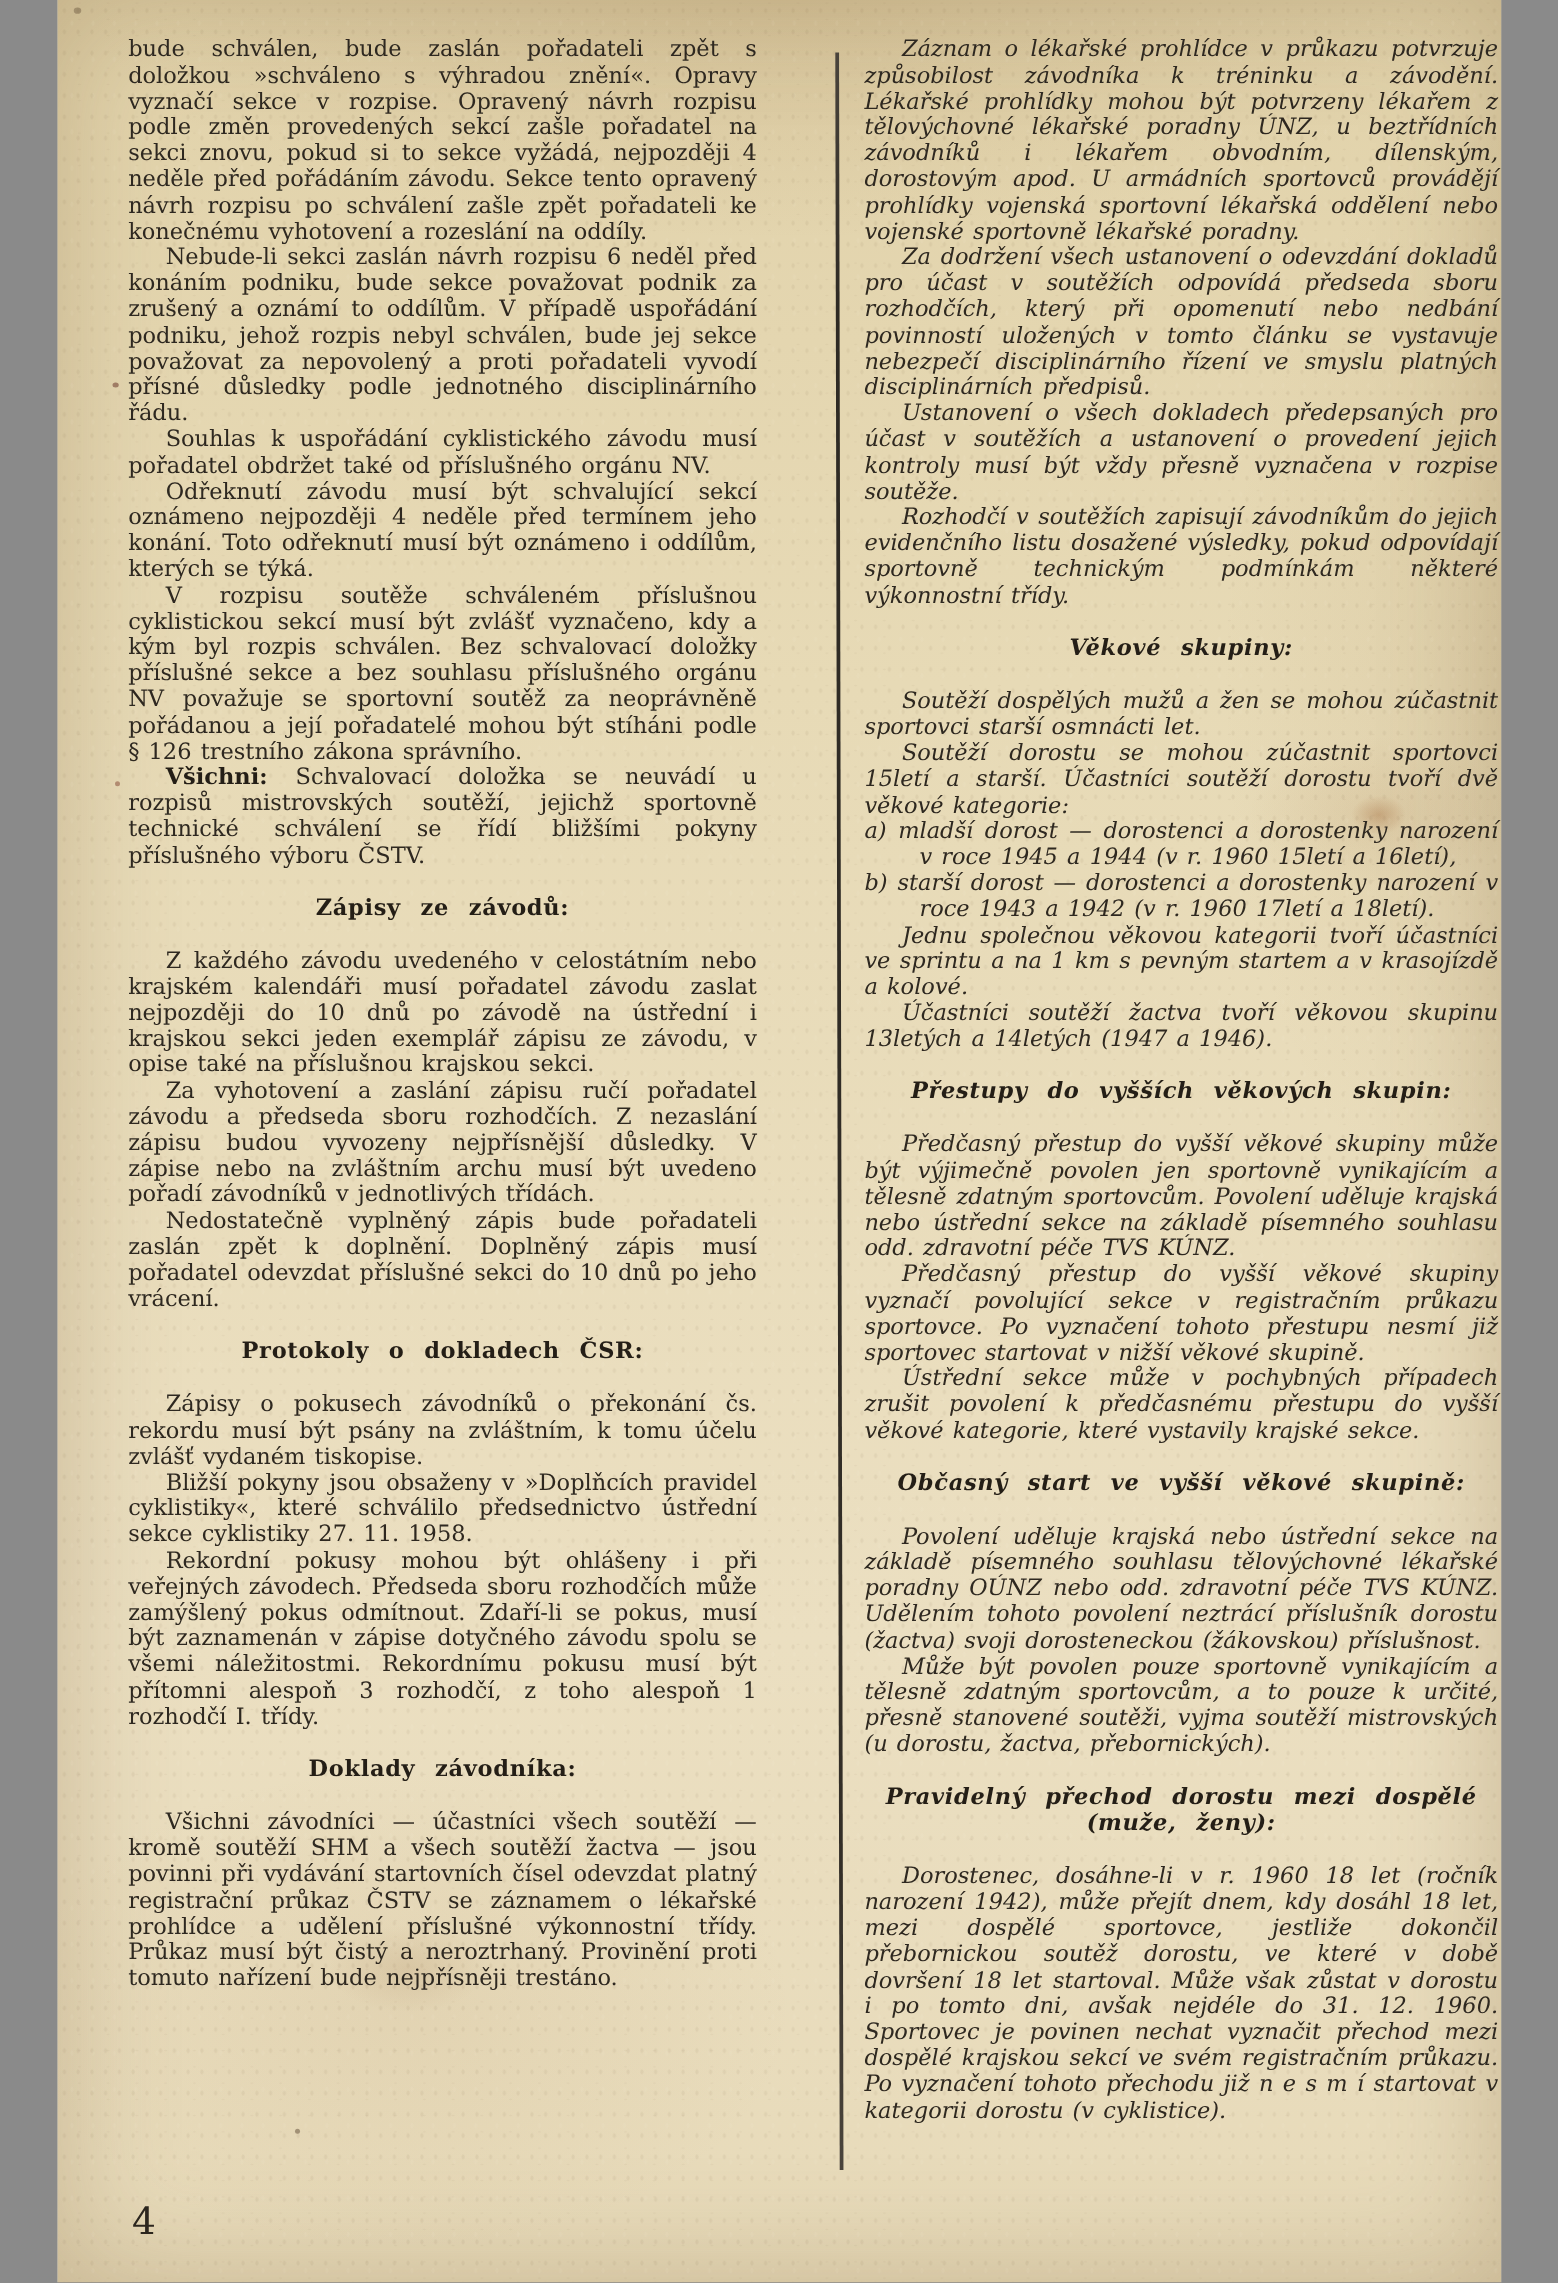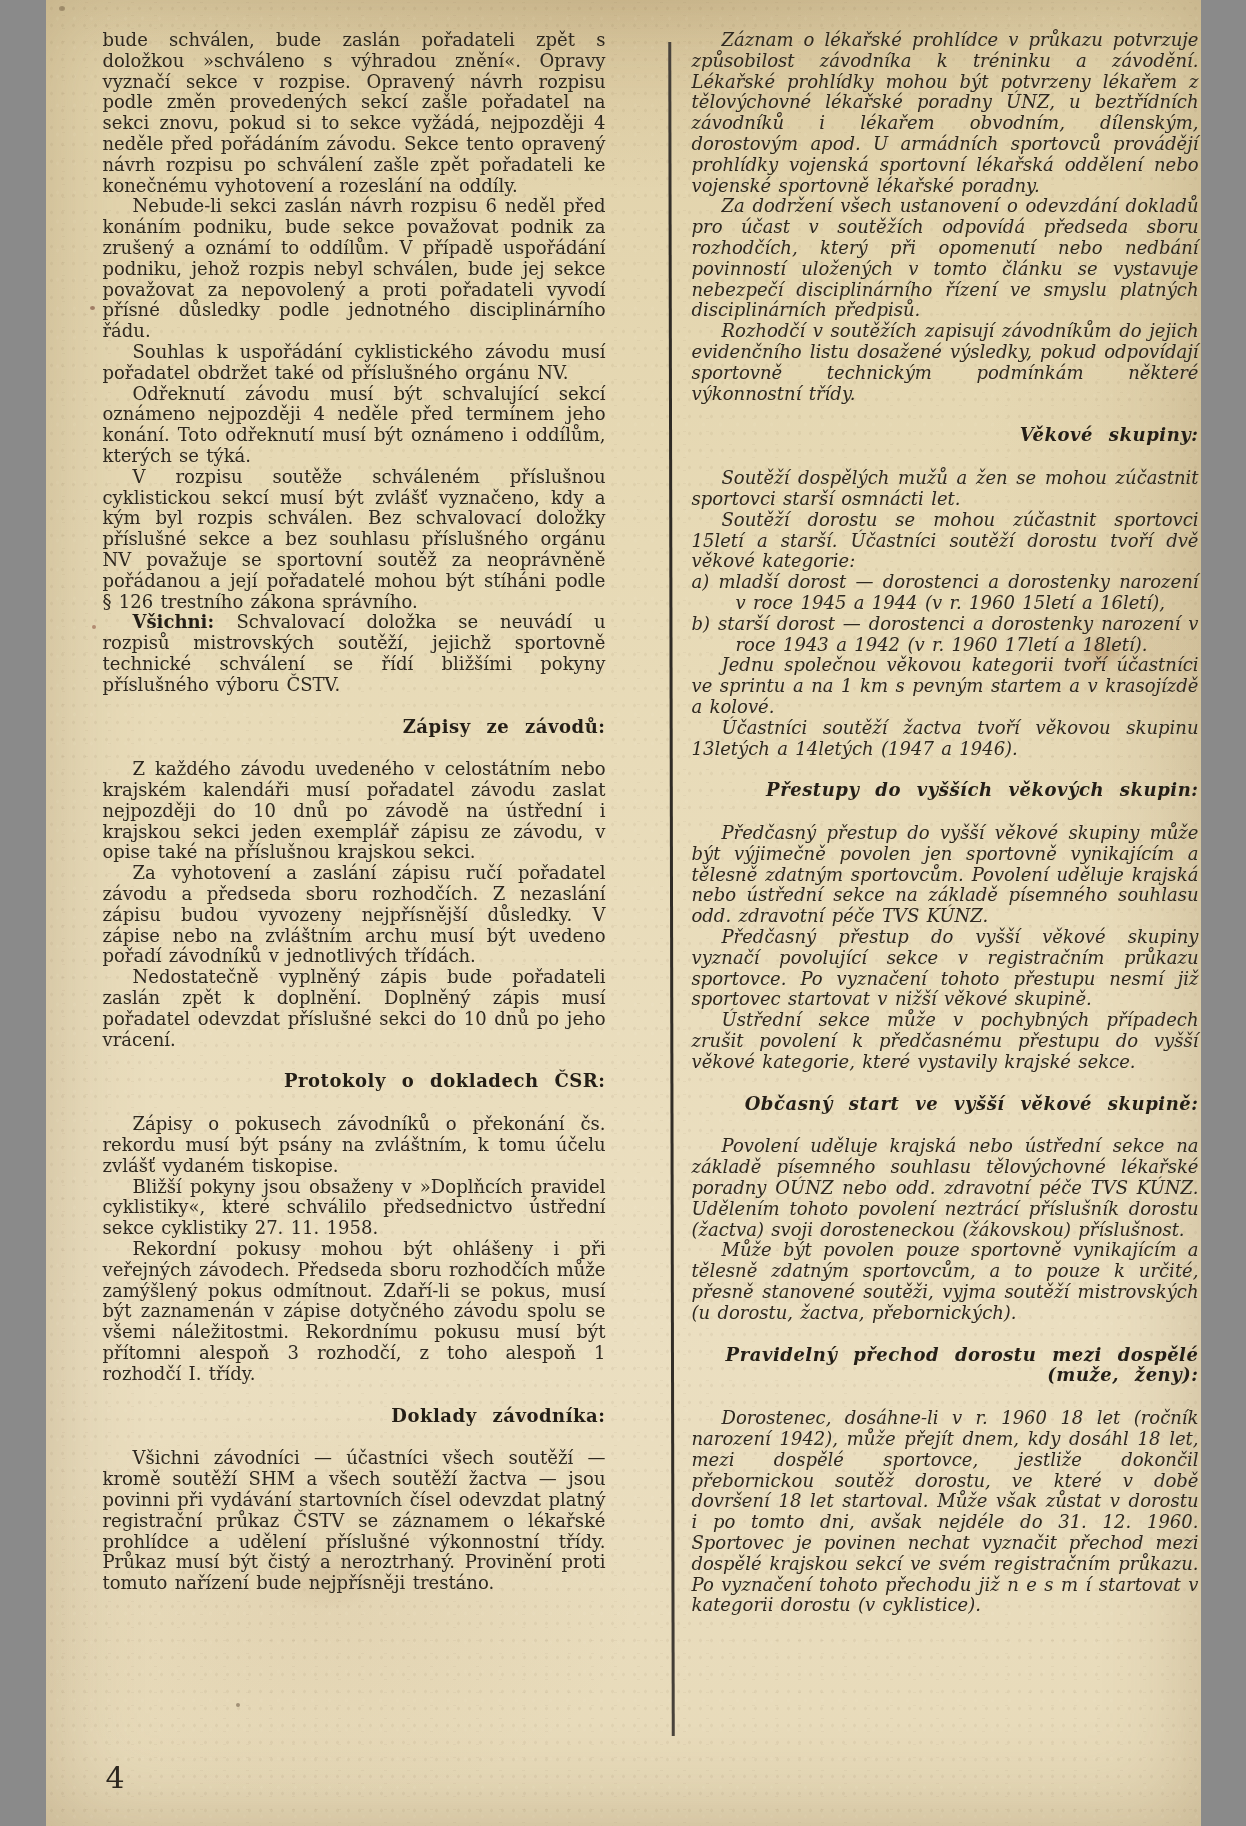--- a/index.html
+++ b/index.html
@@ -37,21 +37,21 @@
     word-spacing:0.09em;
   }
   .col-left{left:57px;width:503px;}
   .col-right{left:646px;width:507px;font-style:italic;}
   .para{margin:0;text-indent:30px;}
   .para.no-indent{text-indent:0;}
   .para.list-item{text-indent:-44px;padding-left:44px;}
   .heading{
     margin:21px 0 22px;
     font-size:18px;font-weight:bold;
-    text-align:right;text-indent:0;
+    text-align:center;text-indent:0;
     word-spacing:0.5em;letter-spacing:0.03em;
     color:#241e16;
   }
   b{font-weight:bold;color:#241e16;}
   .rule{
     position:absolute;left:624px;top:42px;
     width:2.5px;height:1694px;
     background:linear-gradient(180deg,#4a443c,#2e2a24 12%,#332e27 86%,#4a443c);
     transform:rotate(-0.12deg);
   }
@@ -85,20 +85,21 @@
       <p class="para">Zápisy o pokusech závodníků o překonání čs. rekordu musí být psány na zvláštním, k tomu účelu zvlášť vydaném tiskopise.</p>
       <p class="para">Bližší pokyny jsou obsaženy v »Doplňcích pravidel cyklistiky«, které schválilo předsednictvo ústřední sekce cyklistiky 27. 11. 1958.</p>
       <p class="para">Rekordní pokusy mohou být ohlášeny i při veřejných závodech. Předseda sboru rozhodčích může zamýšlený pokus odmítnout. Zdaří-li se pokus, musí být zaznamenán v zápise dotyčného závodu spolu se všemi náležitostmi. Rekordnímu pokusu musí být přítomni alespoň 3 rozhodčí, z toho alespoň 1 rozhodčí I. třídy.</p>
       <h2 class="heading">Doklady závodníka:</h2>
       <p class="para">Všichni závodníci — účastníci všech soutěží — kromě soutěží SHM a všech soutěží žactva — jsou povinni při vydávání startovních čísel odevzdat platný registrační průkaz ČSTV se záznamem o lékařské prohlídce a udělení příslušné výkonnostní třídy. Průkaz musí být čistý a neroztrhaný. Provinění proti tomuto nařízení bude nejpřísněji trestáno.</p>
     </div>
   <div class="rule"></div>
   <div class="col col-right">
       <p class="para">Záznam o lékařské prohlídce v průkazu potvrzuje způsobilost závodníka k tréninku a závodění. Lékařské prohlídky mohou být potvrzeny lékařem z tělovýchovné lékařské poradny ÚNZ, u beztřídních závodníků i lékařem obvodním, dílenským, dorostovým apod. U armádních sportovců provádějí prohlídky vojenská sportovní lékařská oddělení nebo vojenské sportovně lékařské poradny.</p>
       <p class="para">Za dodržení všech ustanovení o odevzdání dokladů pro účast v soutěžích odpovídá předseda sboru rozhodčích, který při opomenutí nebo nedbání povinností uložených v tomto článku se vystavuje nebezpečí disciplinárního řízení ve smyslu platných disciplinárních předpisů.</p>
+      <p class="para">Ustanovení o všech dokladech předepsaných pro účast v soutěžích a ustanovení o provedení jejich kontroly musí být vždy přesně vyznačena v rozpise soutěže.</p>
       <p class="para">Rozhodčí v soutěžích zapisují závodníkům do jejich evidenčního listu dosažené výsledky, pokud odpovídají sportovně technickým podmínkám některé výkonnostní třídy.</p>
       <h2 class="heading">Věkové skupiny:</h2>
       <p class="para">Soutěží dospělých mužů a žen se mohou zúčastnit sportovci starší osmnácti let.</p>
       <p class="para">Soutěží dorostu se mohou zúčastnit sportovci 15letí a starší. Účastníci soutěží dorostu tvoří dvě věkové kategorie:</p>
       <p class="para list-item">a) mladší dorost — dorostenci a dorostenky narození v roce 1945 a 1944 (v r. 1960 15letí a 16letí),</p>
       <p class="para list-item">b) starší dorost — dorostenci a dorostenky narození v roce 1943 a 1942 (v r. 1960 17letí a 18letí).</p>
       <p class="para">Jednu společnou věkovou kategorii tvoří účastníci ve sprintu a na 1 km s pevným startem a v krasojízdě a kolové.</p>
       <p class="para">Účastníci soutěží žactva tvoří věkovou skupinu 13letých a 14letých (1947 a 1946).</p>
       <h2 class="heading">Přestupy do vyšších věkových skupin:</h2>
       <p class="para">Předčasný přestup do vyšší věkové skupiny může být výjimečně povolen jen sportovně vynikajícím a tělesně zdatným sportovcům. Povolení uděluje krajská nebo ústřední sekce na základě písemného souhlasu odd. zdravotní péče TVS KÚNZ.</p>

